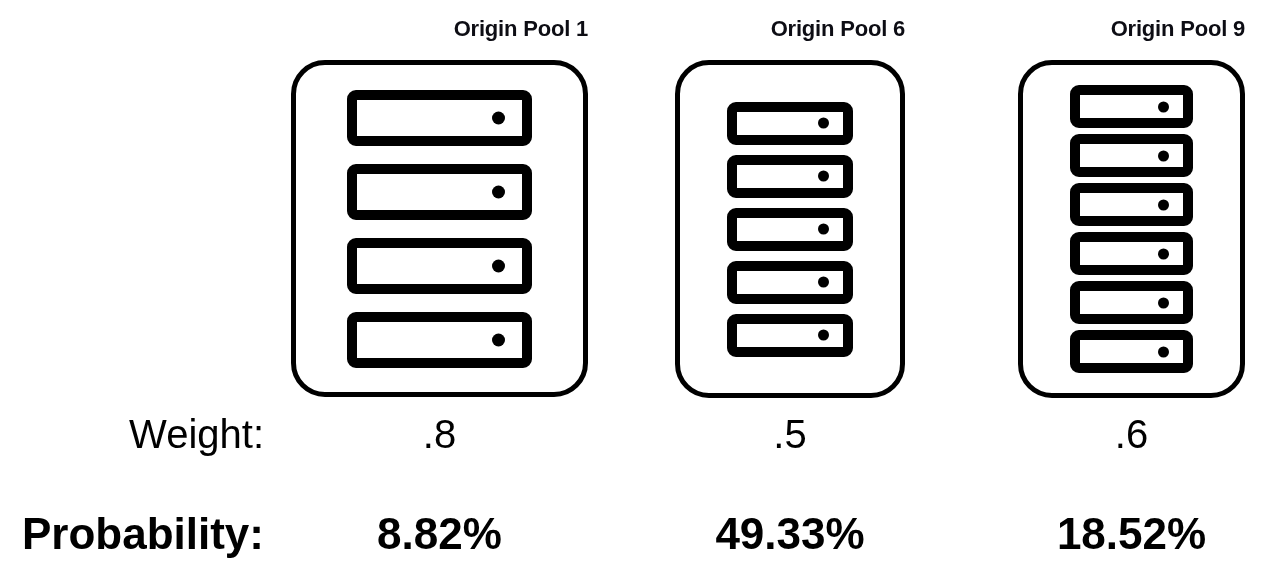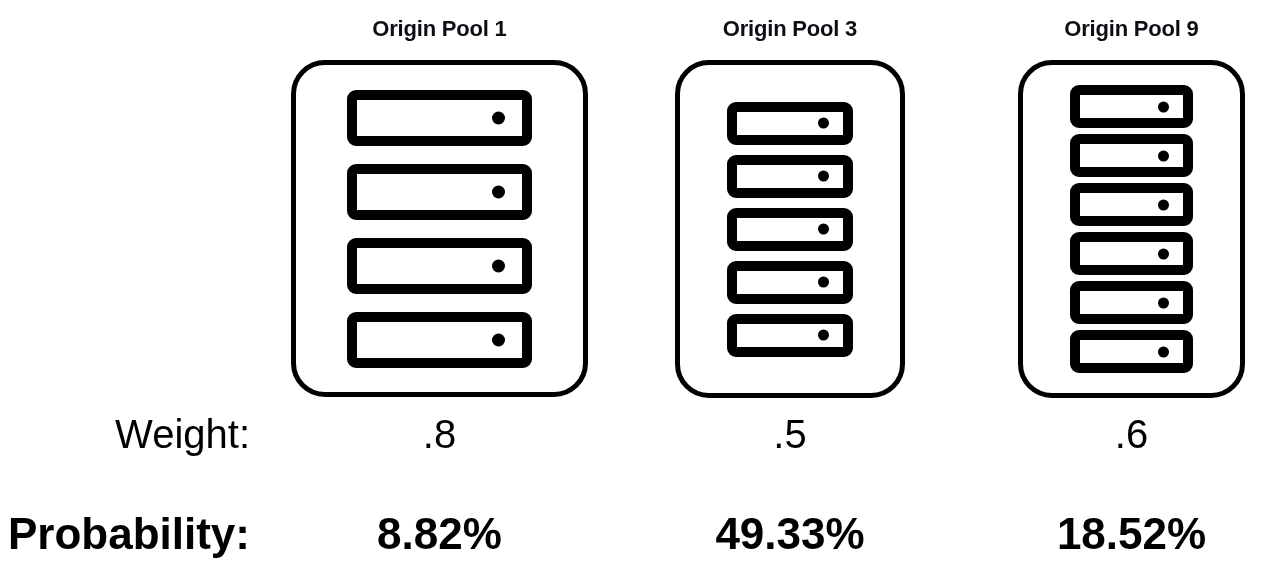--- a/index.html
+++ b/index.html
@@ -23,21 +23,21 @@
   .pool {
     position: absolute;
     top: 0;
   }
 
   .pool-title {
     position: absolute;
     top: 16px;
     left: 0;
     width: 100%;
-    text-align: center;
+    text-align: right;
     font-size: 22px;
     font-weight: bold;
     color: #0d0d14;
     letter-spacing: -0.2px;
     white-space: nowrap;
   }
 
   .pool-box {
     position: absolute;
     top: 60px;
@@ -81,21 +81,21 @@
 
   
   .pool-3 { left: 1018px; width: 227px; }
   .pool-3 .pool-box { height: 338px; }
   .pool-3 .server { width: 123px; height: 43px; margin: 3px 0; }
   .pool-3 .server .led { width: 11px; height: 11px; right: 14px; }
 
   
   .row-label {
     position: absolute;
-    left: 0;
+    left: 14px;
     width: 250px;
     text-align: right;
     color: #000000;
     white-space: nowrap;
   }
 
   .row-value {
     position: absolute;
     text-align: center;
     color: #000000;
@@ -138,21 +138,21 @@
       <div class="server">
         <span class="led"></span>
       </div>
       <div class="server">
         <span class="led"></span>
       </div>
     </div>
   </div>
 
   <div class="pool pool-2">
-    <div class="pool-title">Origin Pool 3</div>
+    <div class="pool-title">Origin Pool 6</div>
     <div class="pool-box">
       <div class="server">
         <span class="led"></span>
       </div>
       <div class="server">
         <span class="led"></span>
       </div>
       <div class="server">
         <span class="led"></span>
       </div>

